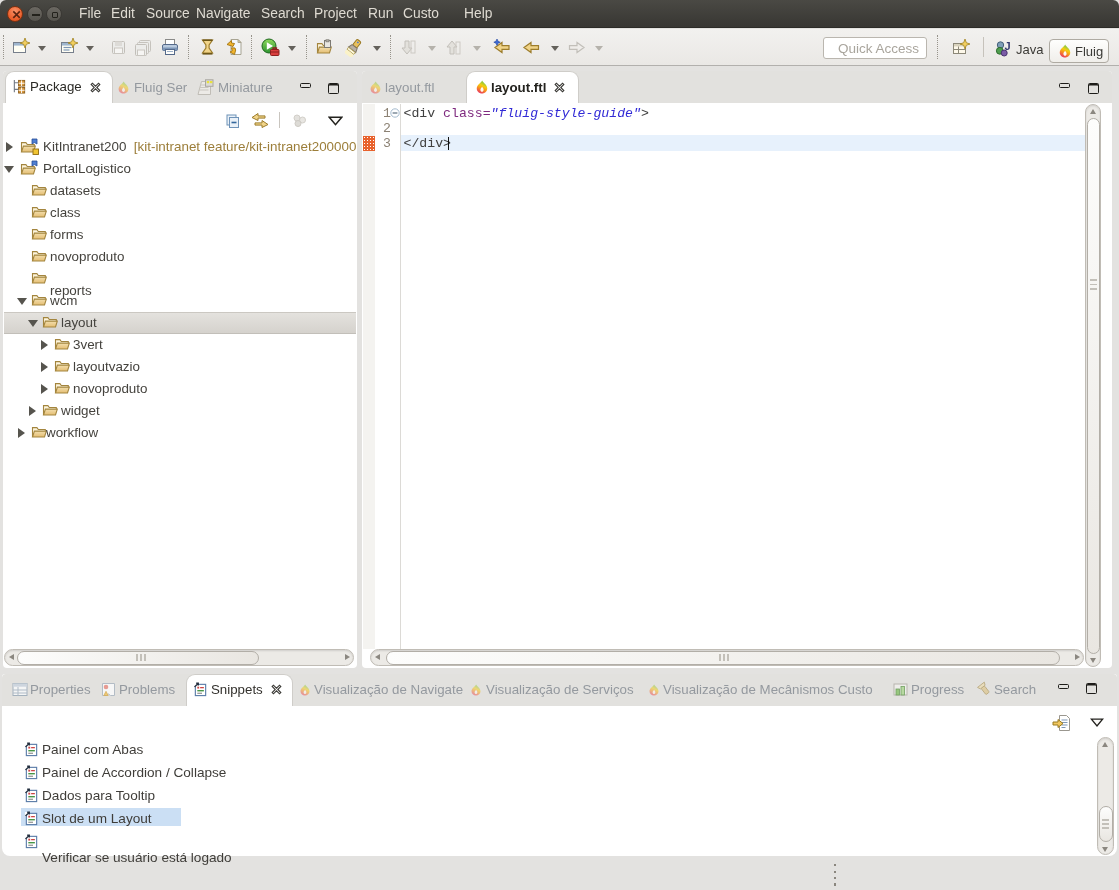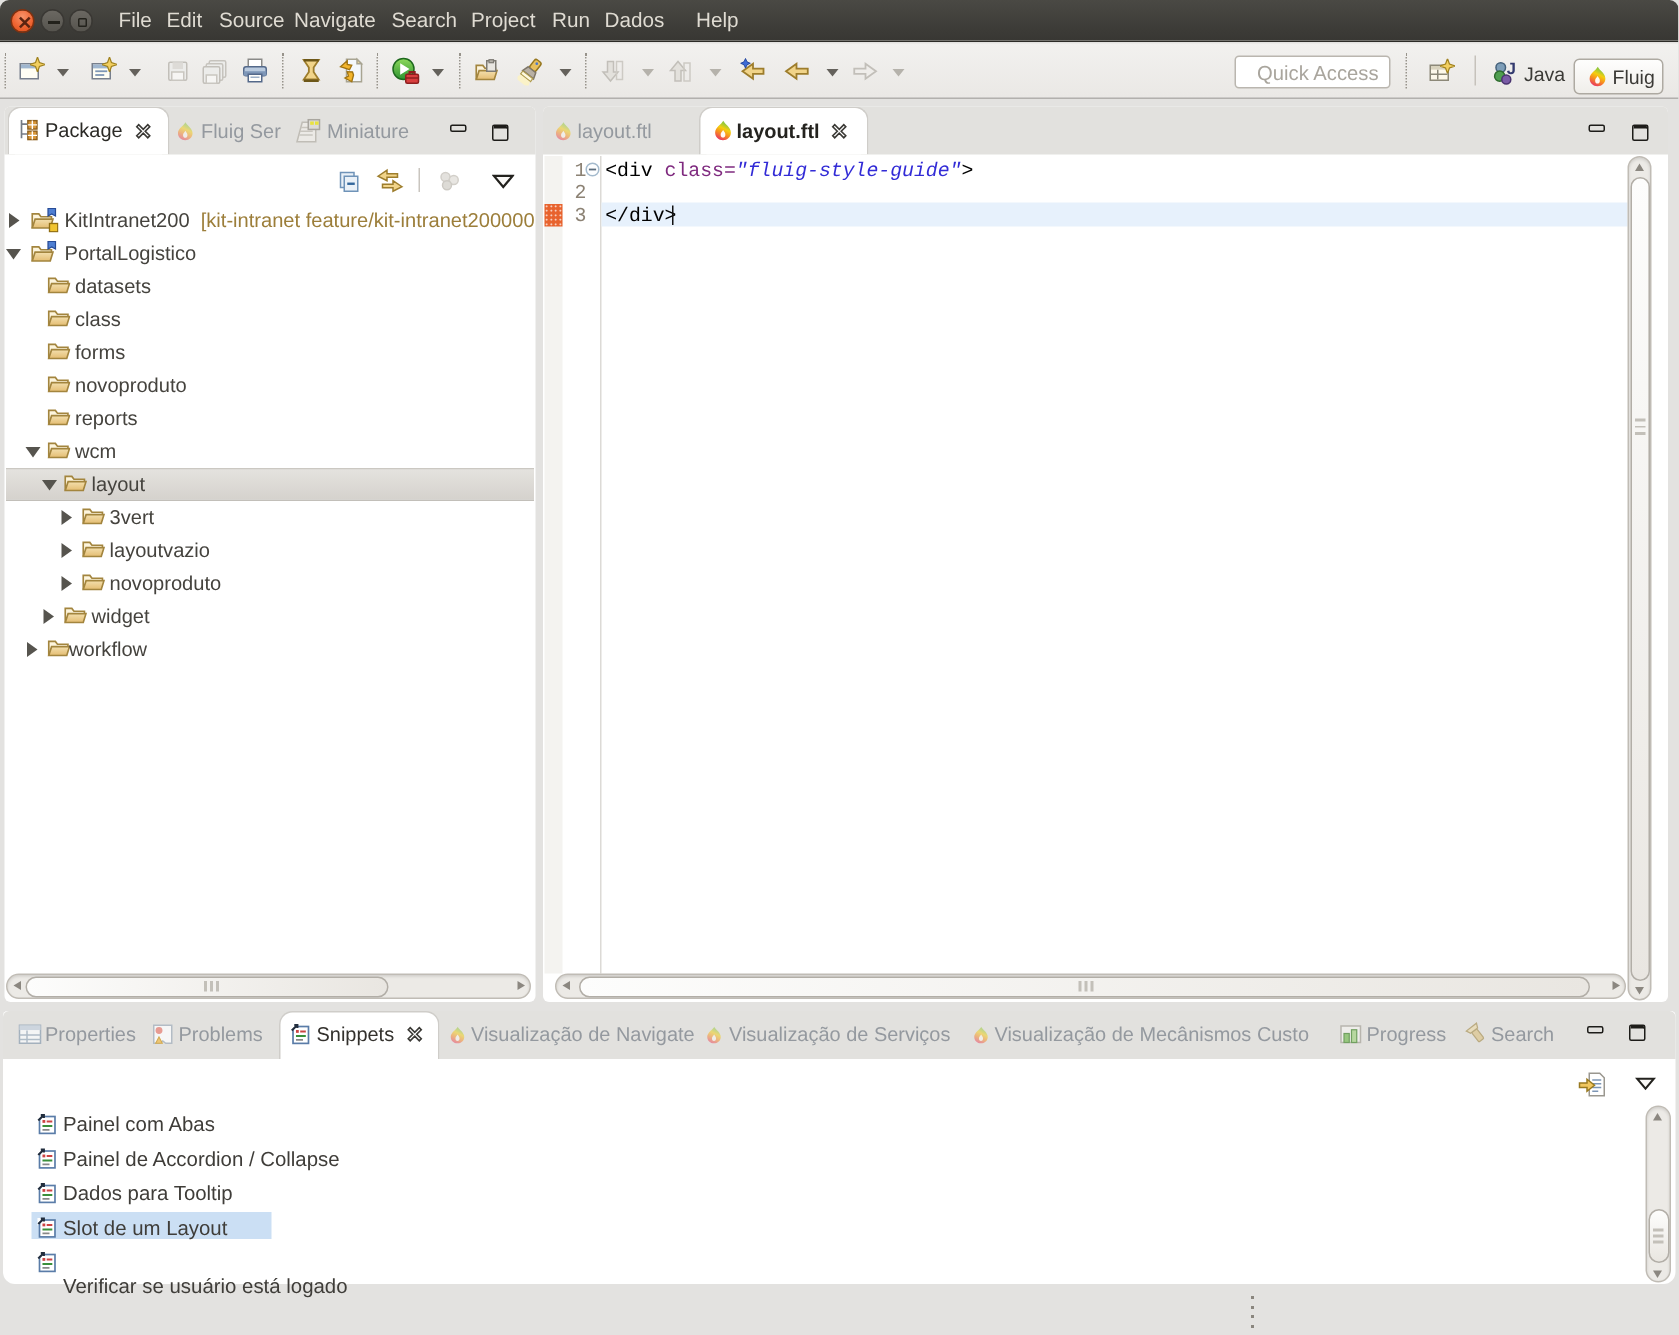--- a/index.html
+++ b/index.html
@@ -40,21 +40,21 @@
 
 .sb-trough{position:absolute;background:#eceae6;border:1px solid #c0bcb5;border-radius:9px;box-shadow:inset 0 1px 2px rgba(0,0,0,.12)}
 .sb-thumb{position:absolute;background:linear-gradient(#fdfdfc,#e9e6e1);border:1px solid #b2aea7;border-radius:8px}
 .sb-thumbh{position:absolute;background:linear-gradient(90deg,#fdfdfc,#e9e6e1);border:1px solid #b2aea7;border-radius:8px}
 .gripv{position:absolute;width:7px;height:1.5px;background:#c3c0b9}
 .griph{position:absolute;width:1.5px;height:7px;background:#c3c0b9}
 .sbarrow{position:absolute;width:0;height:0}
 
 #code{position:absolute;font-family:"Liberation Mono",monospace;font-size:13.2px;line-height:15px;white-space:pre}
 .lnum{position:absolute;font-family:"Liberation Mono",monospace;font-size:13.2px;color:#8c8274;width:14px;text-align:right}
-.teal{color:#000000}.attr{color:#7f2a7f}.val{color:#322bd6;font-style:italic}
+.teal{color:#404040}.attr{color:#7f2a7f}.val{color:#322bd6;font-style:italic}
 
 .snip{position:absolute;font-size:13.6px;color:#3f3d39;white-space:nowrap}
 </style></head>
 <body>
 <svg width="0" height="0" style="position:absolute">
 <defs>
 <linearGradient id="fg" x1="0.25" y1="1" x2="0.65" y2="0">
  <stop offset="0" stop-color="#e82d68"></stop>
         <stop offset=".38" stop-color="#f8941c"></stop>
         <stop offset=".62" stop-color="#f4cf0e"></stop>
@@ -102,21 +102,21 @@
     <span style="position:absolute;left:4.5px;top:4.5px;width:6px;height:6px;border:1.6px solid #23221c;border-radius:1px"></span>
   </div>
 <div id="menus">
 <span style="left:79px">File</span>
     <span style="left:111px">Edit</span>
     <span style="left:146px">Source</span>
     <span style="left:196px">Navigate</span>
     <span style="left:261px">Search</span>
     <span style="left:314px">Project</span>
     <span style="left:368px">Run</span>
-    <span style="left:403px">Dados</span>
+    <span style="left:403px">Custo</span>
     <span style="left:464px">Help</span>
 </div>
 
 <div id="toolbar"></div>
 <div id="tbicons">
 <div class="tsep" style="left:3px"></div>
 <svg class="abs" style="left:12px;top:38px" width="18" height="18" viewBox="0 0 18 18">
  <rect x="1.5" y="4.5" width="12" height="10" fill="#fffef4" stroke="#777f8c"></rect>
  <rect x="2" y="5" width="11" height="2.6" fill="#9fb6cf"></rect>
  <use href="#star4" x="8" y="0" width="10" height="10"></use>
@@ -311,21 +311,21 @@
         <use href="#folder"></use>
       </svg>
 <span class="trow" style="left:46px;top:124px">forms</span>
 <svg class="abs" style="left:27px;top:146px" width="16" height="14" viewBox="0 0 16 14">
         <use href="#folder"></use>
       </svg>
 <span class="trow" style="left:46px;top:146px">novoproduto</span>
 <svg class="abs" style="left:27px;top:168px" width="16" height="14" viewBox="0 0 16 14">
         <use href="#folder"></use>
       </svg>
-<span class="trow" style="left:46px;top:168px">reports</span>
+<span class="trow" style="left:46px;top:180px">reports</span>
 <div class="arr-open" style="left:13px;top:195px"></div>
 <svg class="abs" style="left:27px;top:190px" width="16" height="14" viewBox="0 0 16 14">
         <use href="#folder"></use>
       </svg>
 <span class="trow" style="left:46px;top:190px">wcm</span>
 <div class="arr-open" style="left:24px;top:217px"></div>
 <svg class="abs" style="left:38px;top:212px" width="16" height="14" viewBox="0 0 16 14">
         <use href="#folder"></use>
       </svg>
 <span class="trow" style="left:57px;top:212px">layout</span>

